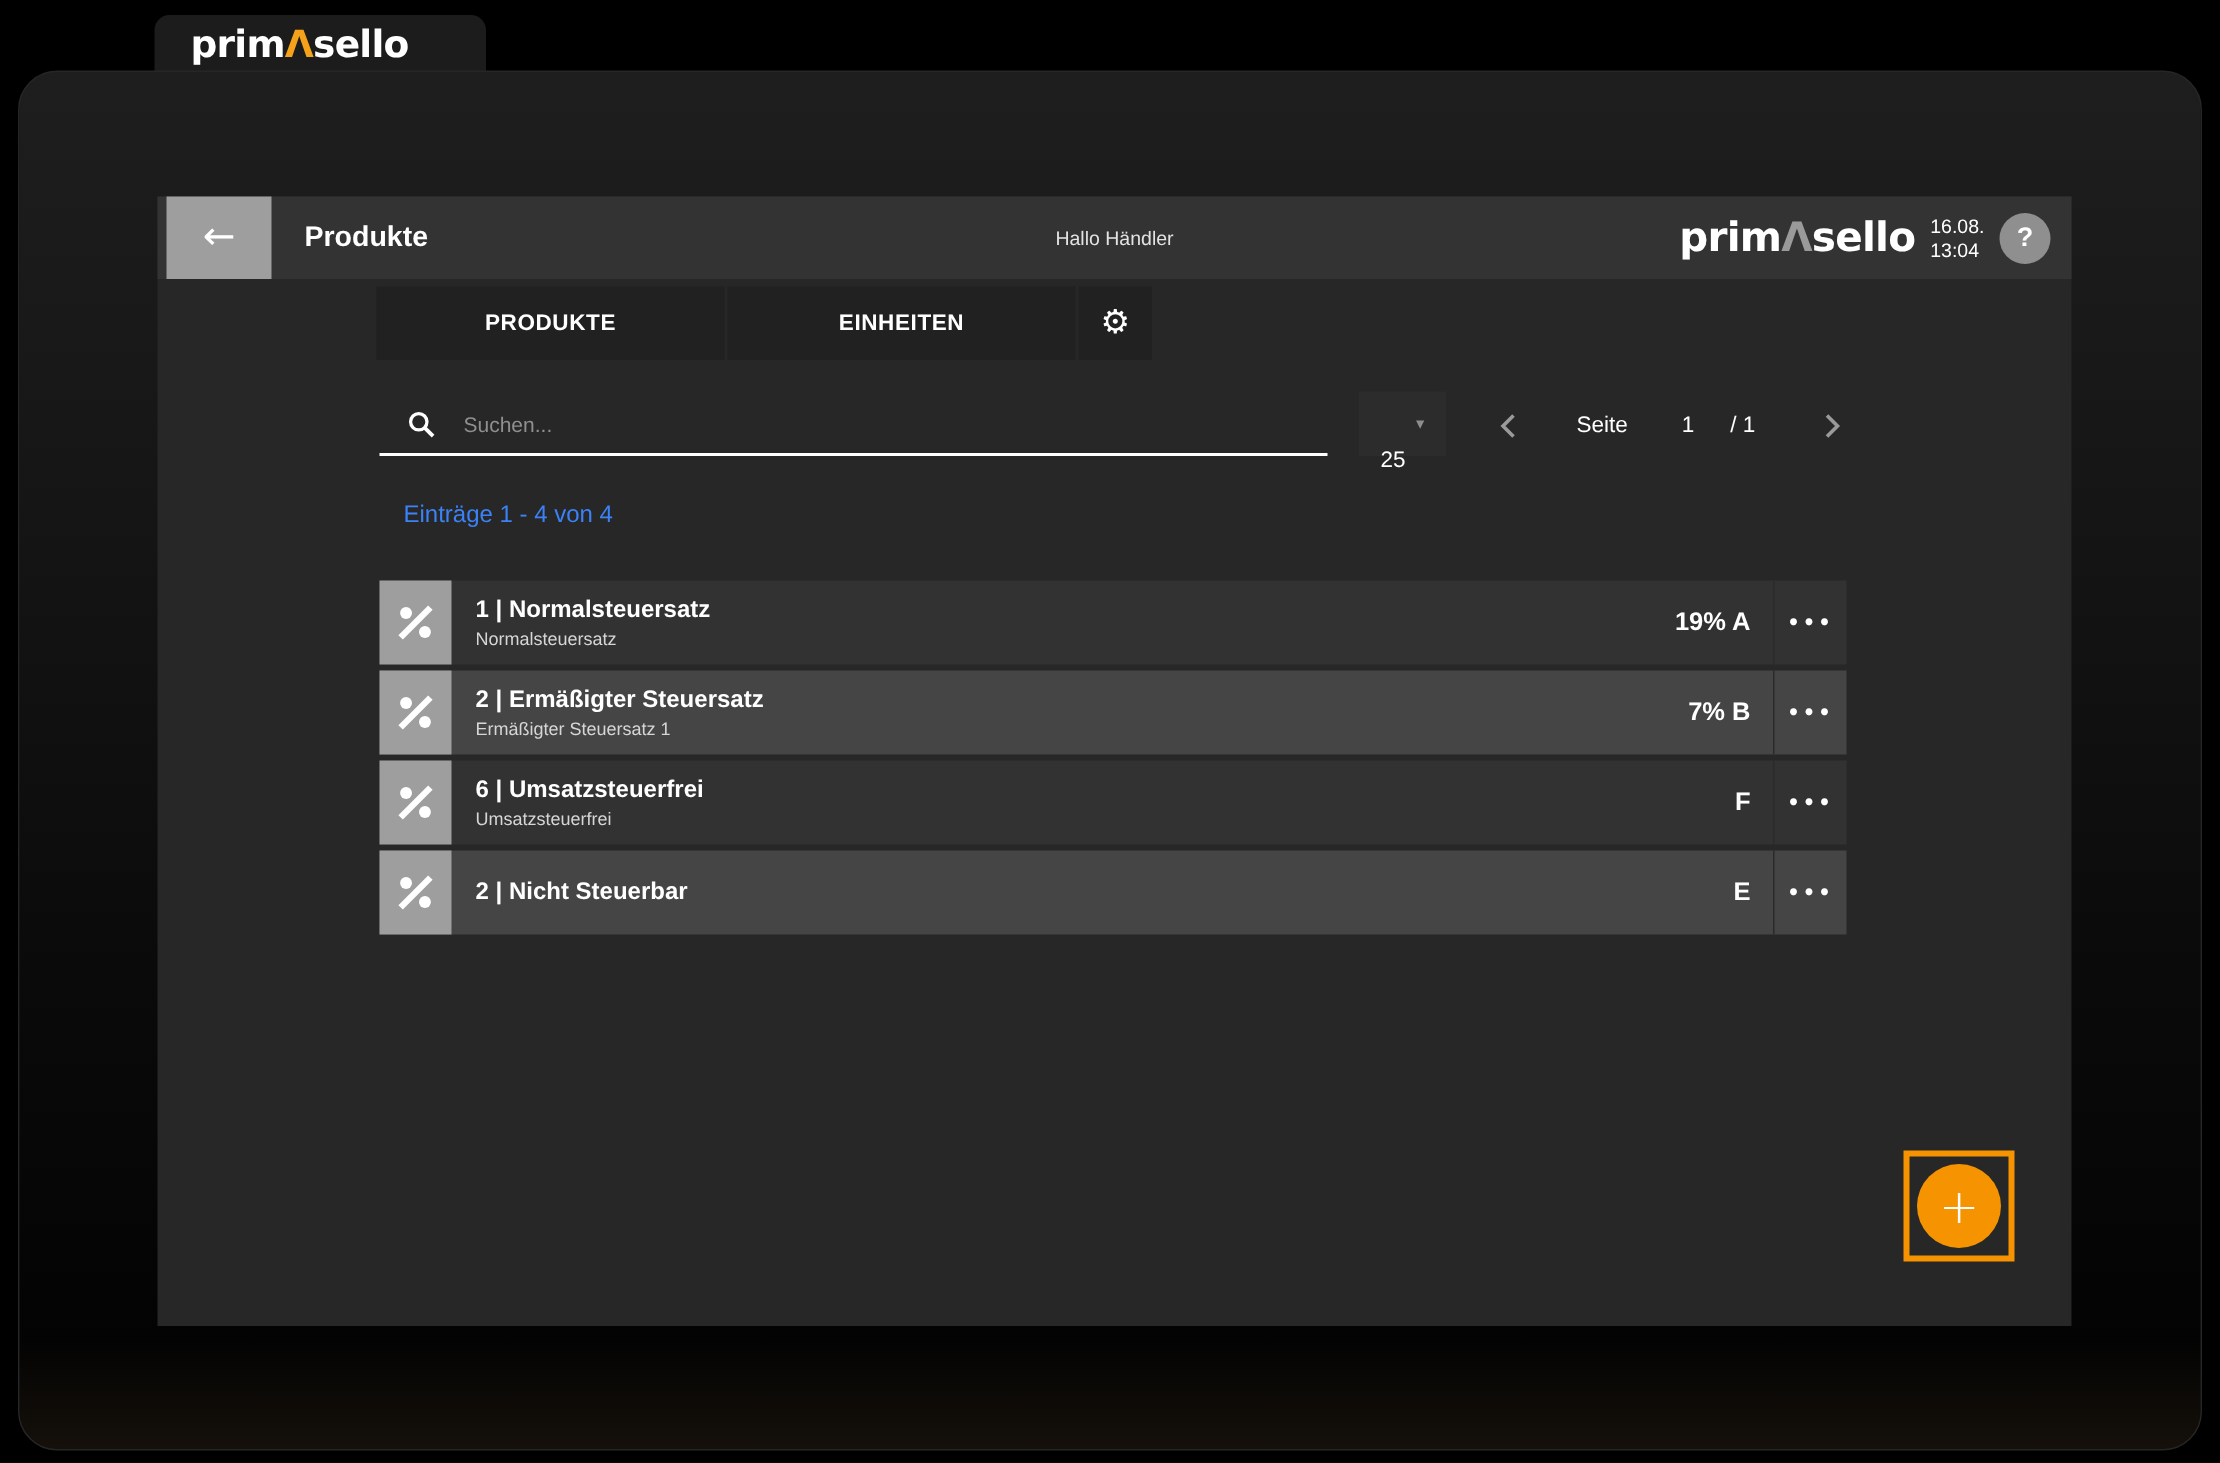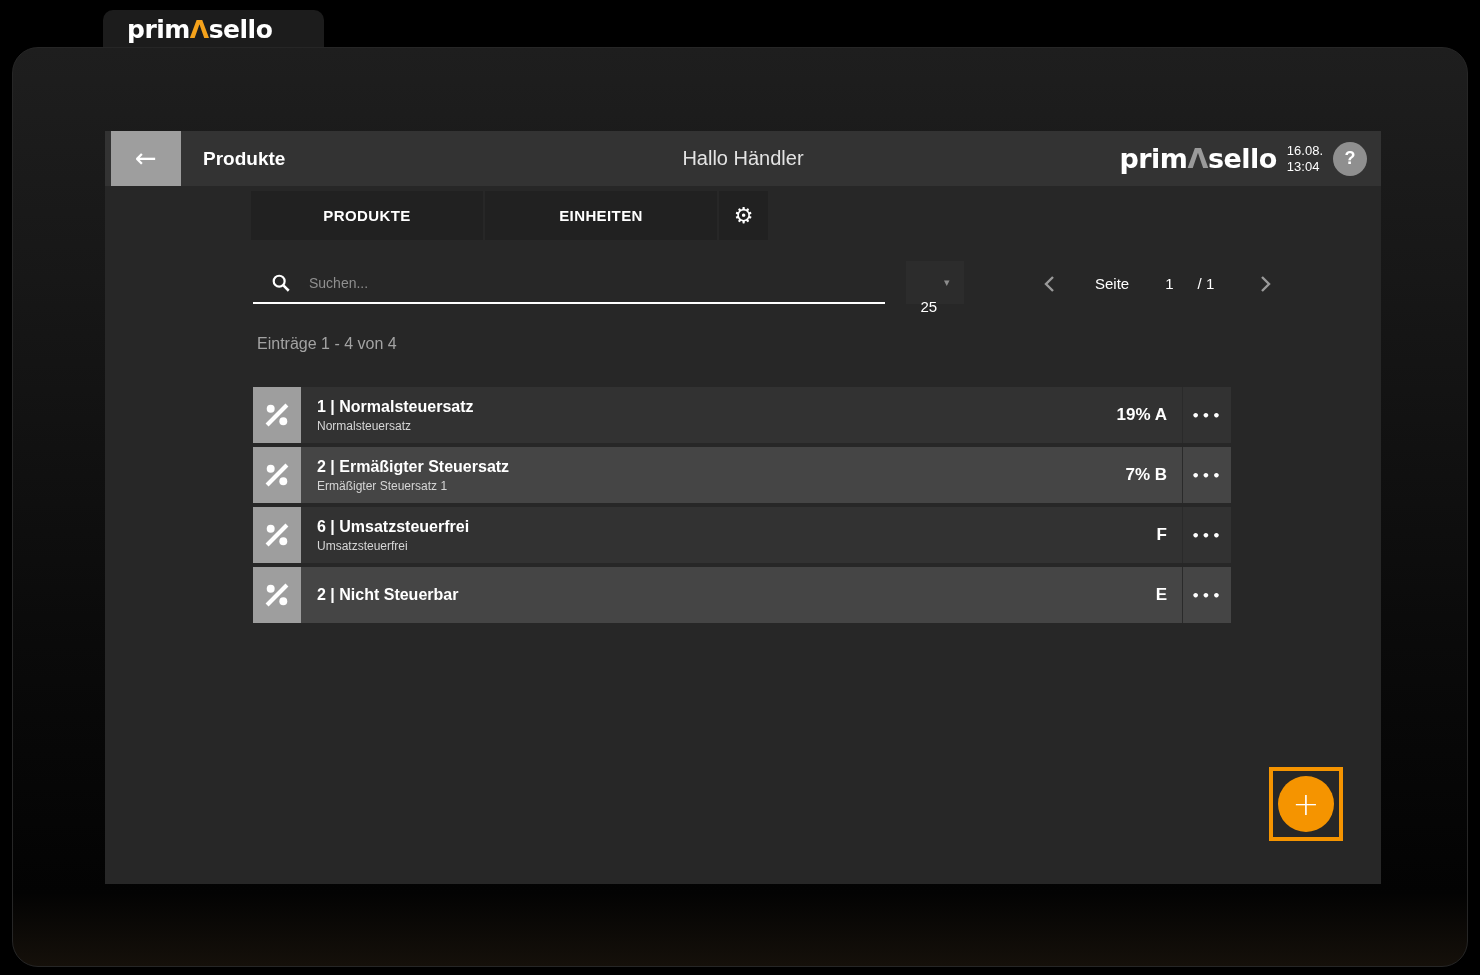--- a/index.html
+++ b/index.html
@@ -36,21 +36,21 @@
     position:absolute; left:0; top:0; right:0; height:55px; background:#333;
     display:flex; align-items:center;
   }
   .back-btn{
     width:70px; height:55px; margin-left:6px; background:#9e9e9e; border:none;
     color:#fff; font-size:26px; line-height:55px; text-align:center; cursor:pointer;
     font-family:"DejaVu Sans", sans-serif;
   }
   .page-title{ color:#fff; font-size:19px; font-weight:bold; margin-left:22px; }
   .greeting{
-    position:absolute; left:0; right:0; text-align:center; color:#e3e3e3; font-size:20px;
+    position:absolute; left:0; right:0; text-align:center; color:#e3e3e3; font-size:13px;
     pointer-events:none;
   }
   .header-right{ position:absolute; right:14px; display:flex; align-items:center; gap:10px; }
   .header-right .logo{ font-size:27px; color:#fff; }
   .datetime{ color:#fff; font-size:13px; line-height:1.2; }
   .help-btn{
     width:34px; height:34px; border-radius:50%; background:#8f8f8f; border:none;
     color:#fff; font-size:18px; font-weight:bold; cursor:pointer;
   }
 
@@ -83,31 +83,31 @@
   }
   .search-input::placeholder{ color:#8f8f8f; }
   .page-size{
     position:absolute; left:801px; top:-2px; width:58px; height:43px;
     background:#2c2c2c; border:none; cursor:pointer;
     display:flex; align-items:center; justify-content:center; gap:7px;
   }
   .page-size .num{ color:#fff; font-size:15px;margin-top:48px; }
   .caret{ color:#8d8d8d; font-size:11px; font-family:"DejaVu Sans", sans-serif; }
   .pager{
-    position:absolute; left:930px; top:0; width:346px; height:41px;
+    position:absolute; left:886px; top:0; width:346px; height:41px;
     display:flex; align-items:center; color:#fff; font-size:15px;
   }
   .chev-btn{ background:none; border:none; cursor:pointer; width:34px; height:34px; padding:6px; }
   .pager .lbl{ margin-left:26px; }
   .pager .cur{ margin-left:36px; }
   .pager .tot{ margin-left:24px; }
   .chev-right{ margin-left:36px; }
 
   
-  .summary{ position:absolute; left:152px; top:204px; color:#a3a3a3; font-size:16px; }
+  .summary{ position:absolute; left:164px; top:204px; color:#3b82f6; font-size:16px; }
 
   
   .rows{ position:absolute; left:148px; top:256px; width:978px; }
   .row{ height:56px; margin-bottom:4px; display:flex; align-items:stretch; cursor:pointer; }
   .row.dark{ background:#323232; }
   .row.light{ background:#454545; }
   .row-icon{
     width:48px; background:#9e9e9e; display:flex; align-items:center; justify-content:center;
     flex:0 0 48px;
   }

